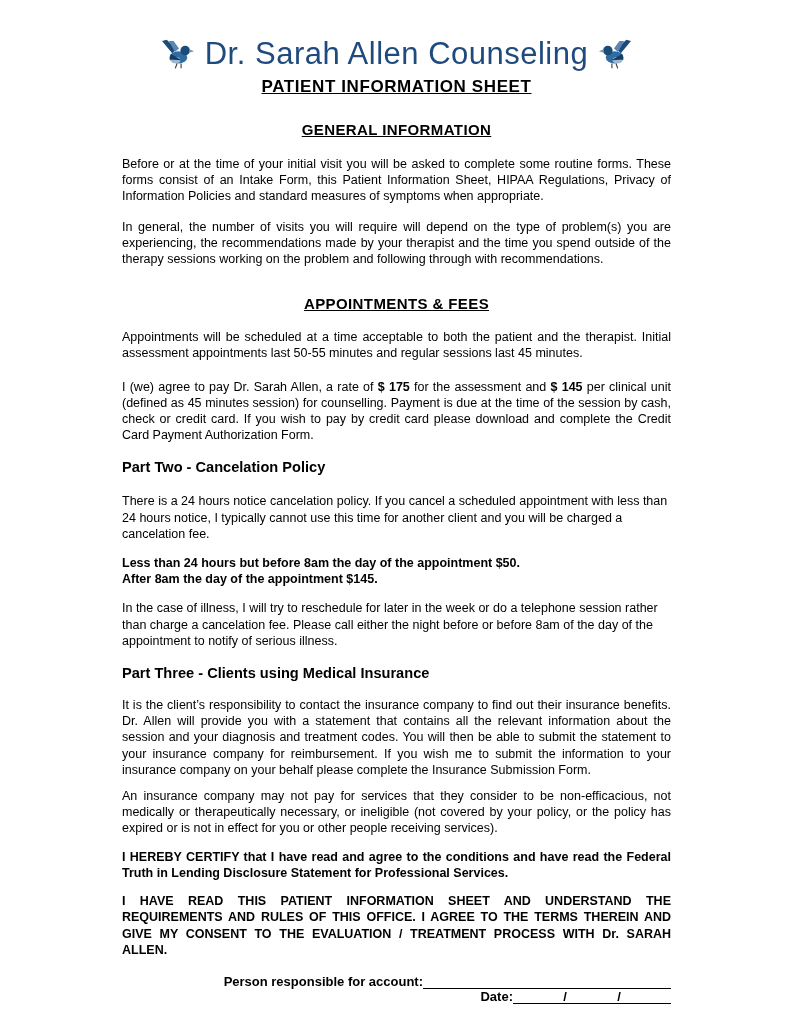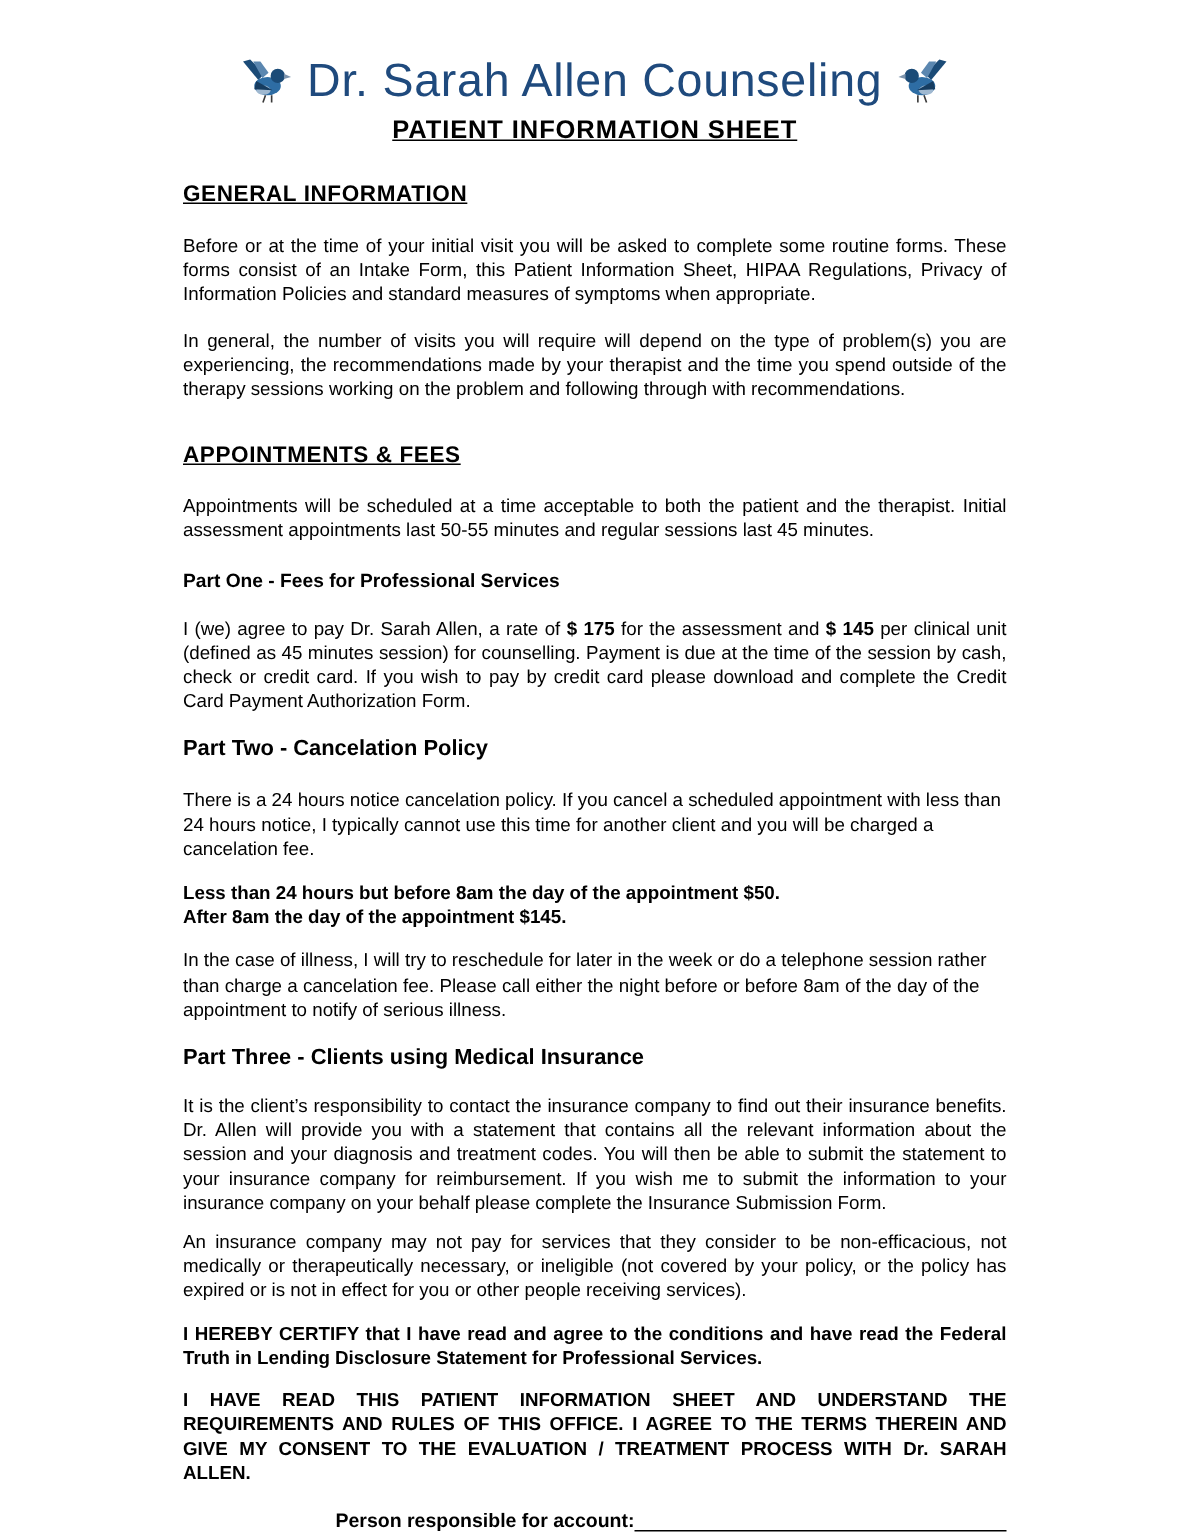--- a/index.html
+++ b/index.html
@@ -52,20 +52,21 @@
     color: #000;
   }
   
   .section-heading {
     margin: 0;
     font-size: 15px;
     font-weight: bold;
     text-decoration: underline;
     letter-spacing: 0.4px;
     color: #000;
+    text-align: center;
   }
   .disclosure-heading {
     margin: 0;
     font-size: 13px;
     font-weight: bold;
     text-decoration: underline;
     color: #000;
   }
   .part-heading-sm {
     margin: 0;
@@ -170,21 +171,20 @@
     <p class="body-text mt-18">Before or at the time of your initial visit you will be asked to complete some routine forms. These forms consist of an Intake Form, this Patient Information Sheet, HIPAA Regulations, Privacy of Information Policies and standard measures of symptoms when appropriate.</p>
     <p class="body-text mt-14">In general, the number of visits you will require will depend on the type of problem(s) you are experiencing, the recommendations made by your therapist and the time you spend outside of the therapy sessions working on the problem and following through with recommendations.</p>
   </section>
 
   <section>
     <h3 class="section-heading mt-28">APPOINTMENTS &amp; FEES</h3>
     <p class="body-text mt-17">Appointments will be scheduled at a time acceptable to both the patient and the therapist. Initial assessment appointments last 50-55 minutes and regular sessions last 45 minutes.</p>
   </section>
 
   <section>
-    <h4 class="part-heading-sm mt-17">Part One - Fees for Professional Services</h4>
     <p class="body-text mt-17"><span>I (we) agree to pay Dr. Sarah Allen, a rate of </span><span class="bold">$ 175</span><span> for the assessment and </span><span class="bold">$ 145</span><span> per clinical unit (defined as 45 minutes session) for counselling. Payment is due at the time of the session by cash, check or credit card. If you wish to pay by credit card please download and complete the Credit Card Payment Authorization Form.</span></p>
   </section>
 
   <section>
     <h4 class="part-heading-lg mt-16">Part Two - Cancelation Policy</h4>
     <p class="body-text no-justify mt-18">There is a 24 hours notice cancelation policy. If you cancel a scheduled appointment with less than 24 hours notice, I typically cannot use this time for another client and you will be charged a cancelation fee.</p>
     <p class="body-text no-justify bold mt-13">
       <span>Less than 24 hours but before 8am the day of the appointment $50.</span><br>
       <span>After 8am the day of the appointment $145.</span>
     </p>

